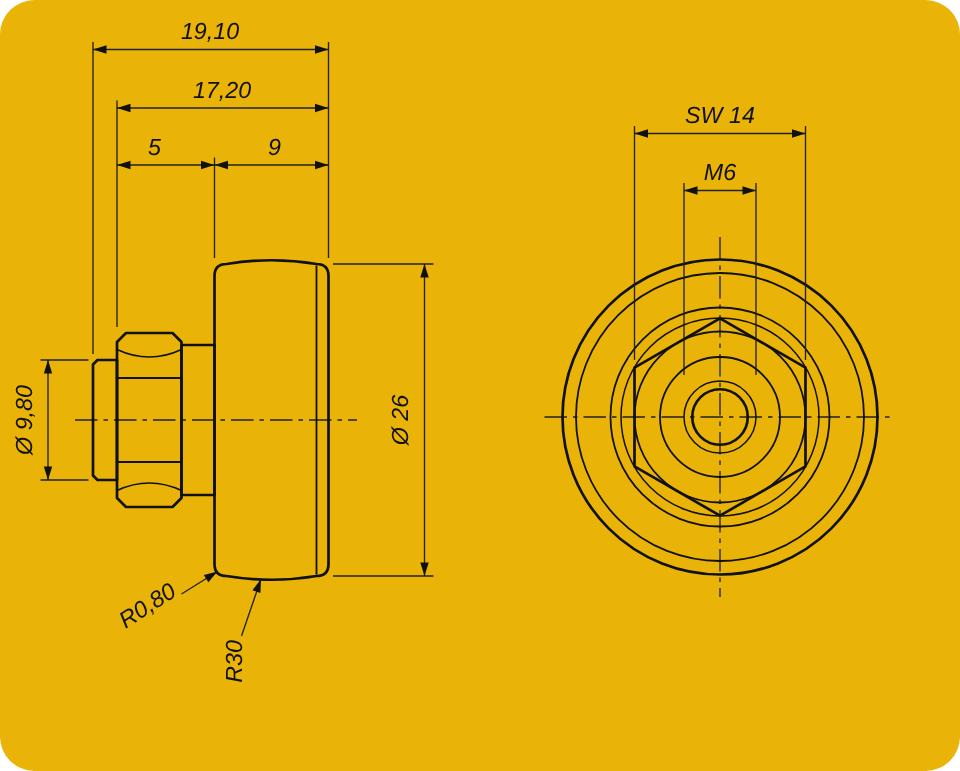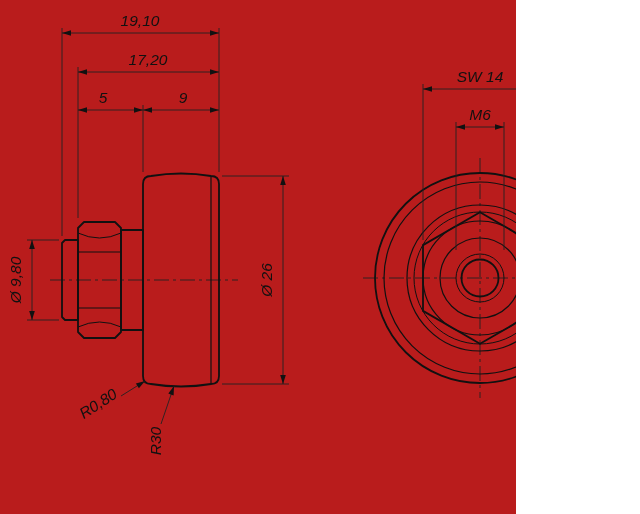--- a/index.html
+++ b/index.html
@@ -1,16 +1,16 @@
 <!DOCTYPE html>
 <html><head>
 <meta charset="utf-8">
 <style>
   html,body{margin:0;padding:0;background:#ffffff;}
-  .canvas{width:516px;height:514px;position:relative;background:#b91c1c;overflow:hidden;}
+  .canvas{width:640px;height:514px;position:relative;background:#eab308;overflow:hidden;border-radius:23px;}
   svg{display:block;}
   .outline{fill:none;stroke:#111;stroke-width:1.8;stroke-linejoin:round;}
   .inner-line{fill:none;stroke:#111;stroke-width:1.2;}
   .thin-line{fill:none;stroke:#111;stroke-width:1;}
   .dim-line{fill:none;stroke:#222;stroke-width:0.9;}
   .center-line{fill:none;stroke:#222;stroke-width:0.9;stroke-dasharray:15 4 3 4;}
   .arrow{fill:#111;stroke:none;}
   .dim-text{font:italic 15.5px "Liberation Sans", sans-serif;fill:#111;}
 </style>
 </head>

